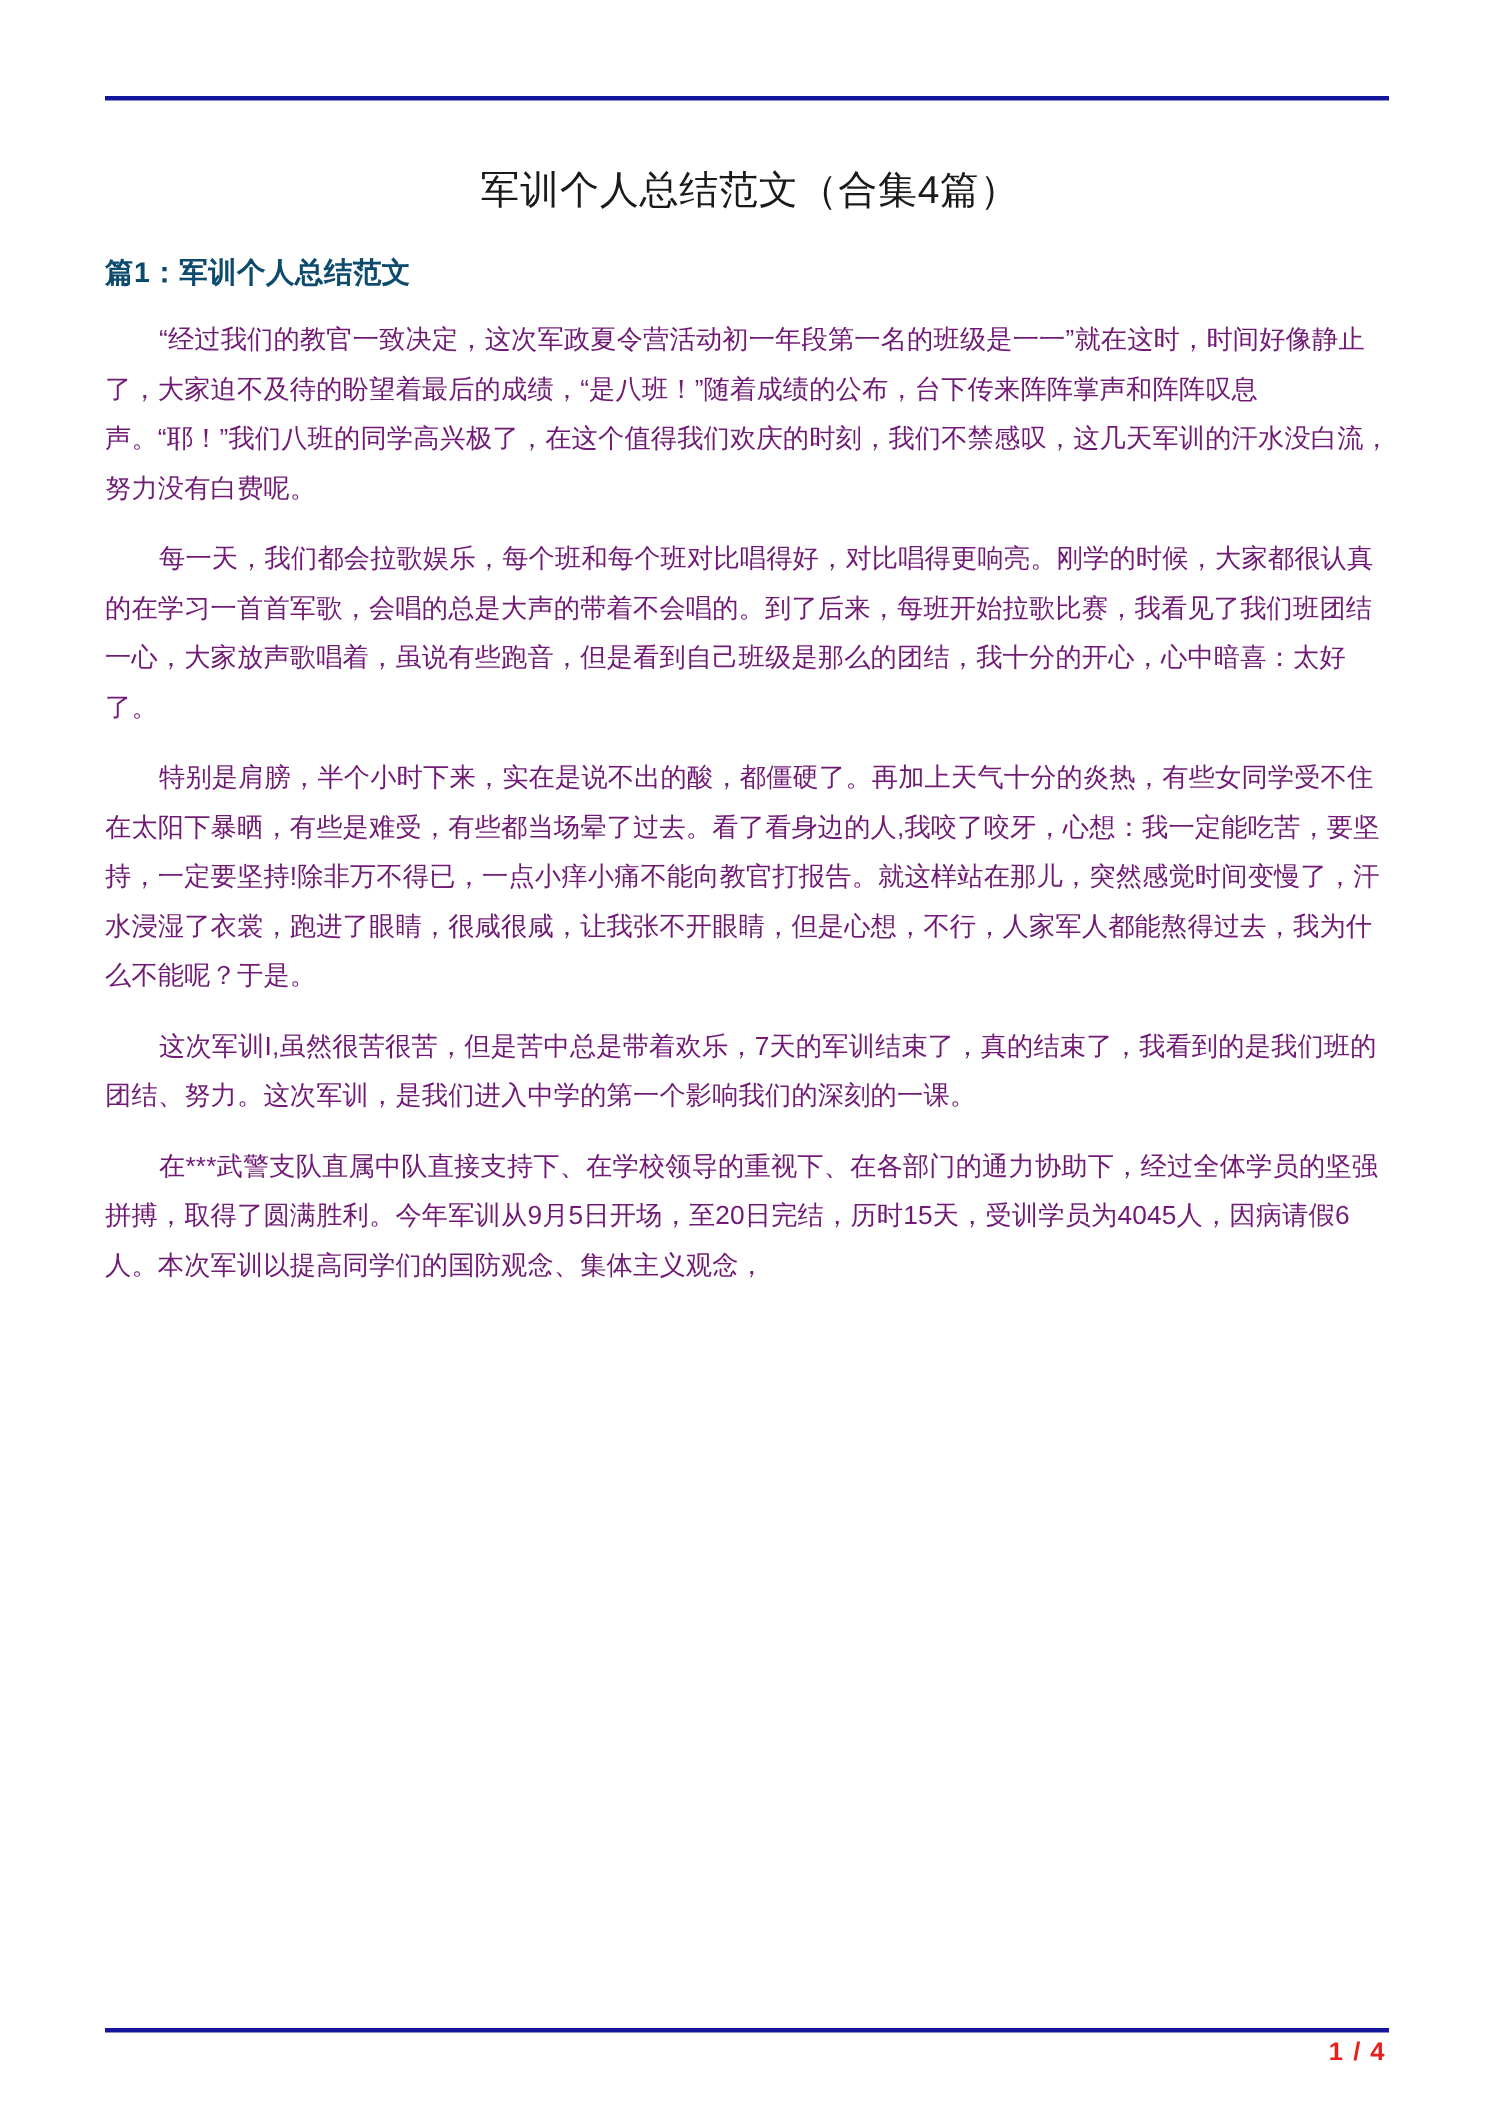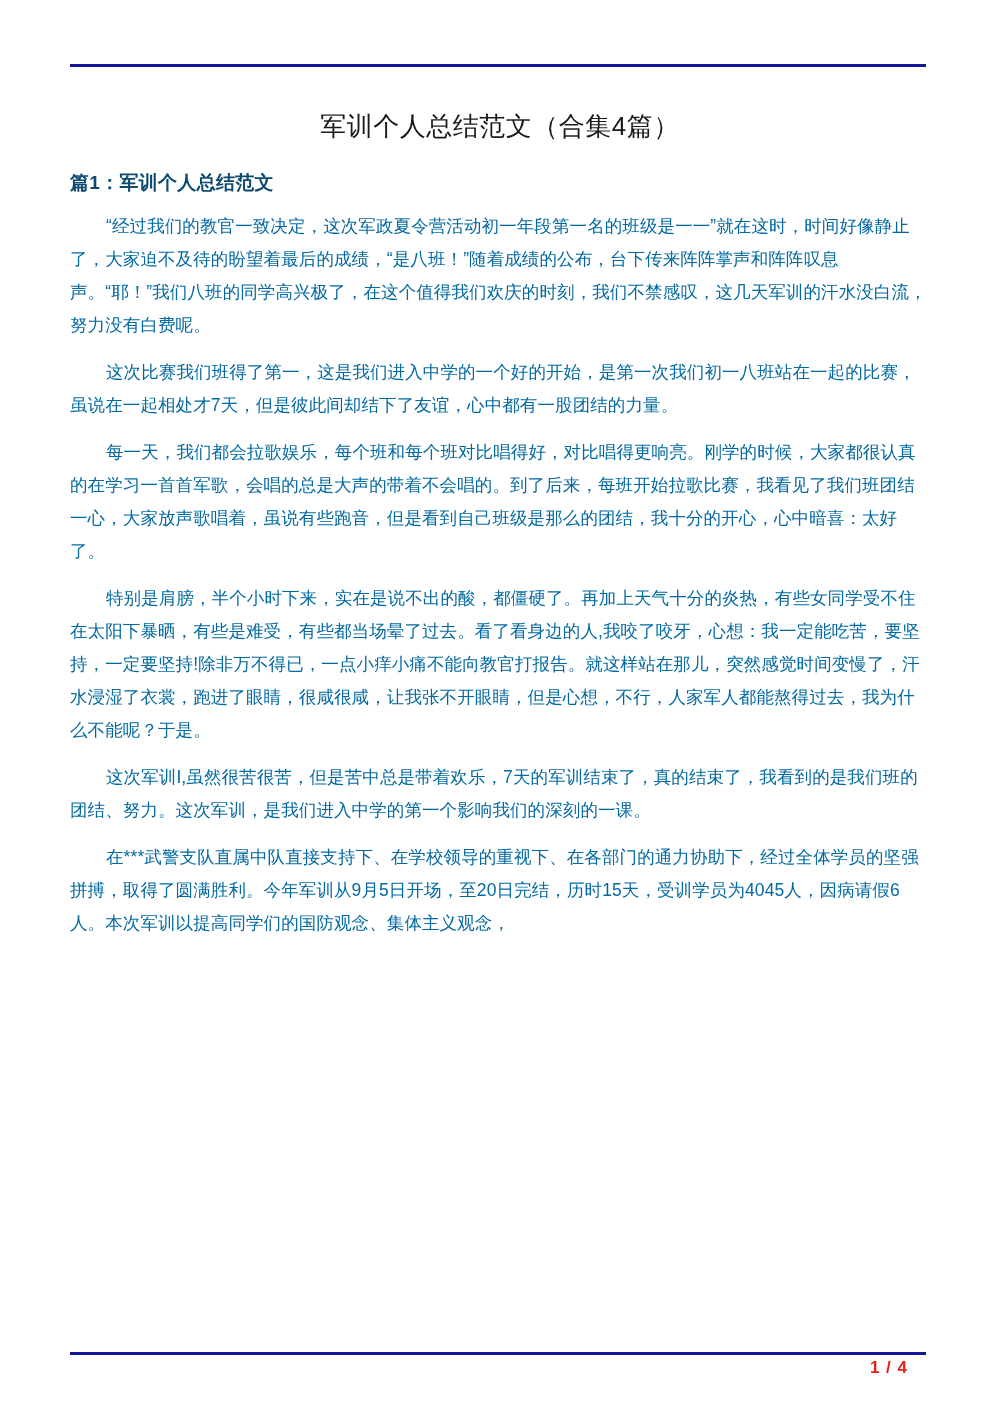--- a/index.html
+++ b/index.html
@@ -49,40 +49,40 @@
     padding: 0;
     line-height: 1.4;
     letter-spacing: 0.3px;
   }
   .section-heading.second {
     margin-top: 44px;
     margin-bottom: 24px;
   }
   .para {
     font-size: 17.5px;
-    color: #0369a1;
+    color: #701a75;
     line-height: 33px;
     margin: 0 0 14px 0;
     padding: 0;
     text-indent: 36px;
     text-align: left;
     word-break: break-all;
     letter-spacing: 0.1px;
   }
   .footer-rule {
     position: absolute;
     left: 66px;
     top: 1352px;
     width: 856px;
     height: 3px;
     background: #14169c;
   }
   .page-number {
     position: absolute;
-    right: 80px;
+    right: 64px;
     top: 1358px;
     font-size: 17px;
     font-weight: bold;
     color: #e8201c;
     letter-spacing: 1px;
   }
 </style>
 </head>
 <body>
 
@@ -90,21 +90,20 @@
 
   <div class="header-rule"></div>
 
   <div class="content">
 
     <h1 class="doc-title">军训个人总结范文（合集4篇）</h1>
 
     <h2 class="section-heading">篇1：军训个人总结范文</h2>
 
     <p class="para">“经过我们的教官一致决定，这次军政夏令营活动初一年段第一名的班级是一一”就在这时，时间好像静止了，大家迫不及待的盼望着最后的成绩，“是八班！”随着成绩的公布，台下传来阵阵掌声和阵阵叹息声。“耶！”我们八班的同学高兴极了，在这个值得我们欢庆的时刻，我们不禁感叹，这几天军训的汗水没白流，努力没有白费呢。</p>
-    <p class="para">这次比赛我们班得了第一，这是我们进入中学的一个好的开始，是第一次我们初一八班站在一起的比赛，虽说在一起相处才7天，但是彼此间却结下了友谊，心中都有一股团结的力量。</p>
     <p class="para">每一天，我们都会拉歌娱乐，每个班和每个班对比唱得好，对比唱得更响亮。刚学的时候，大家都很认真的在学习一首首军歌，会唱的总是大声的带着不会唱的。到了后来，每班开始拉歌比赛，我看见了我们班团结一心，大家放声歌唱着，虽说有些跑音，但是看到自己班级是那么的团结，我十分的开心，心中暗喜：太好了。</p>
     <p class="para">特别是肩膀，半个小时下来，实在是说不出的酸，都僵硬了。再加上天气十分的炎热，有些女同学受不住在太阳下暴晒，有些是难受，有些都当场晕了过去。看了看身边的人,我咬了咬牙，心想：我一定能吃苦，要坚持，一定要坚持!除非万不得已，一点小痒小痛不能向教官打报告。就这样站在那儿，突然感觉时间变慢了，汗水浸湿了衣裳，跑进了眼睛，很咸很咸，让我张不开眼睛，但是心想，不行，人家军人都能熬得过去，我为什么不能呢？于是。</p>
     <p class="para">这次军训I,虽然很苦很苦，但是苦中总是带着欢乐，7天的军训结束了，真的结束了，我看到的是我们班的团结、努力。这次军训，是我们进入中学的第一个影响我们的深刻的一课。</p>
 
 
     <p class="para">在***武警支队直属中队直接支持下、在学校领导的重视下、在各部门的通力协助下，经过全体学员的坚强拼搏，取得了圆满胜利。今年军训从9月5日开场，至20日完结，历时15天，受训学员为4045人，因病请假6人。本次军训以提高同学们的国防观念、集体主义观念，</p>
 
   </div>
 
   <div class="footer-rule"></div>

